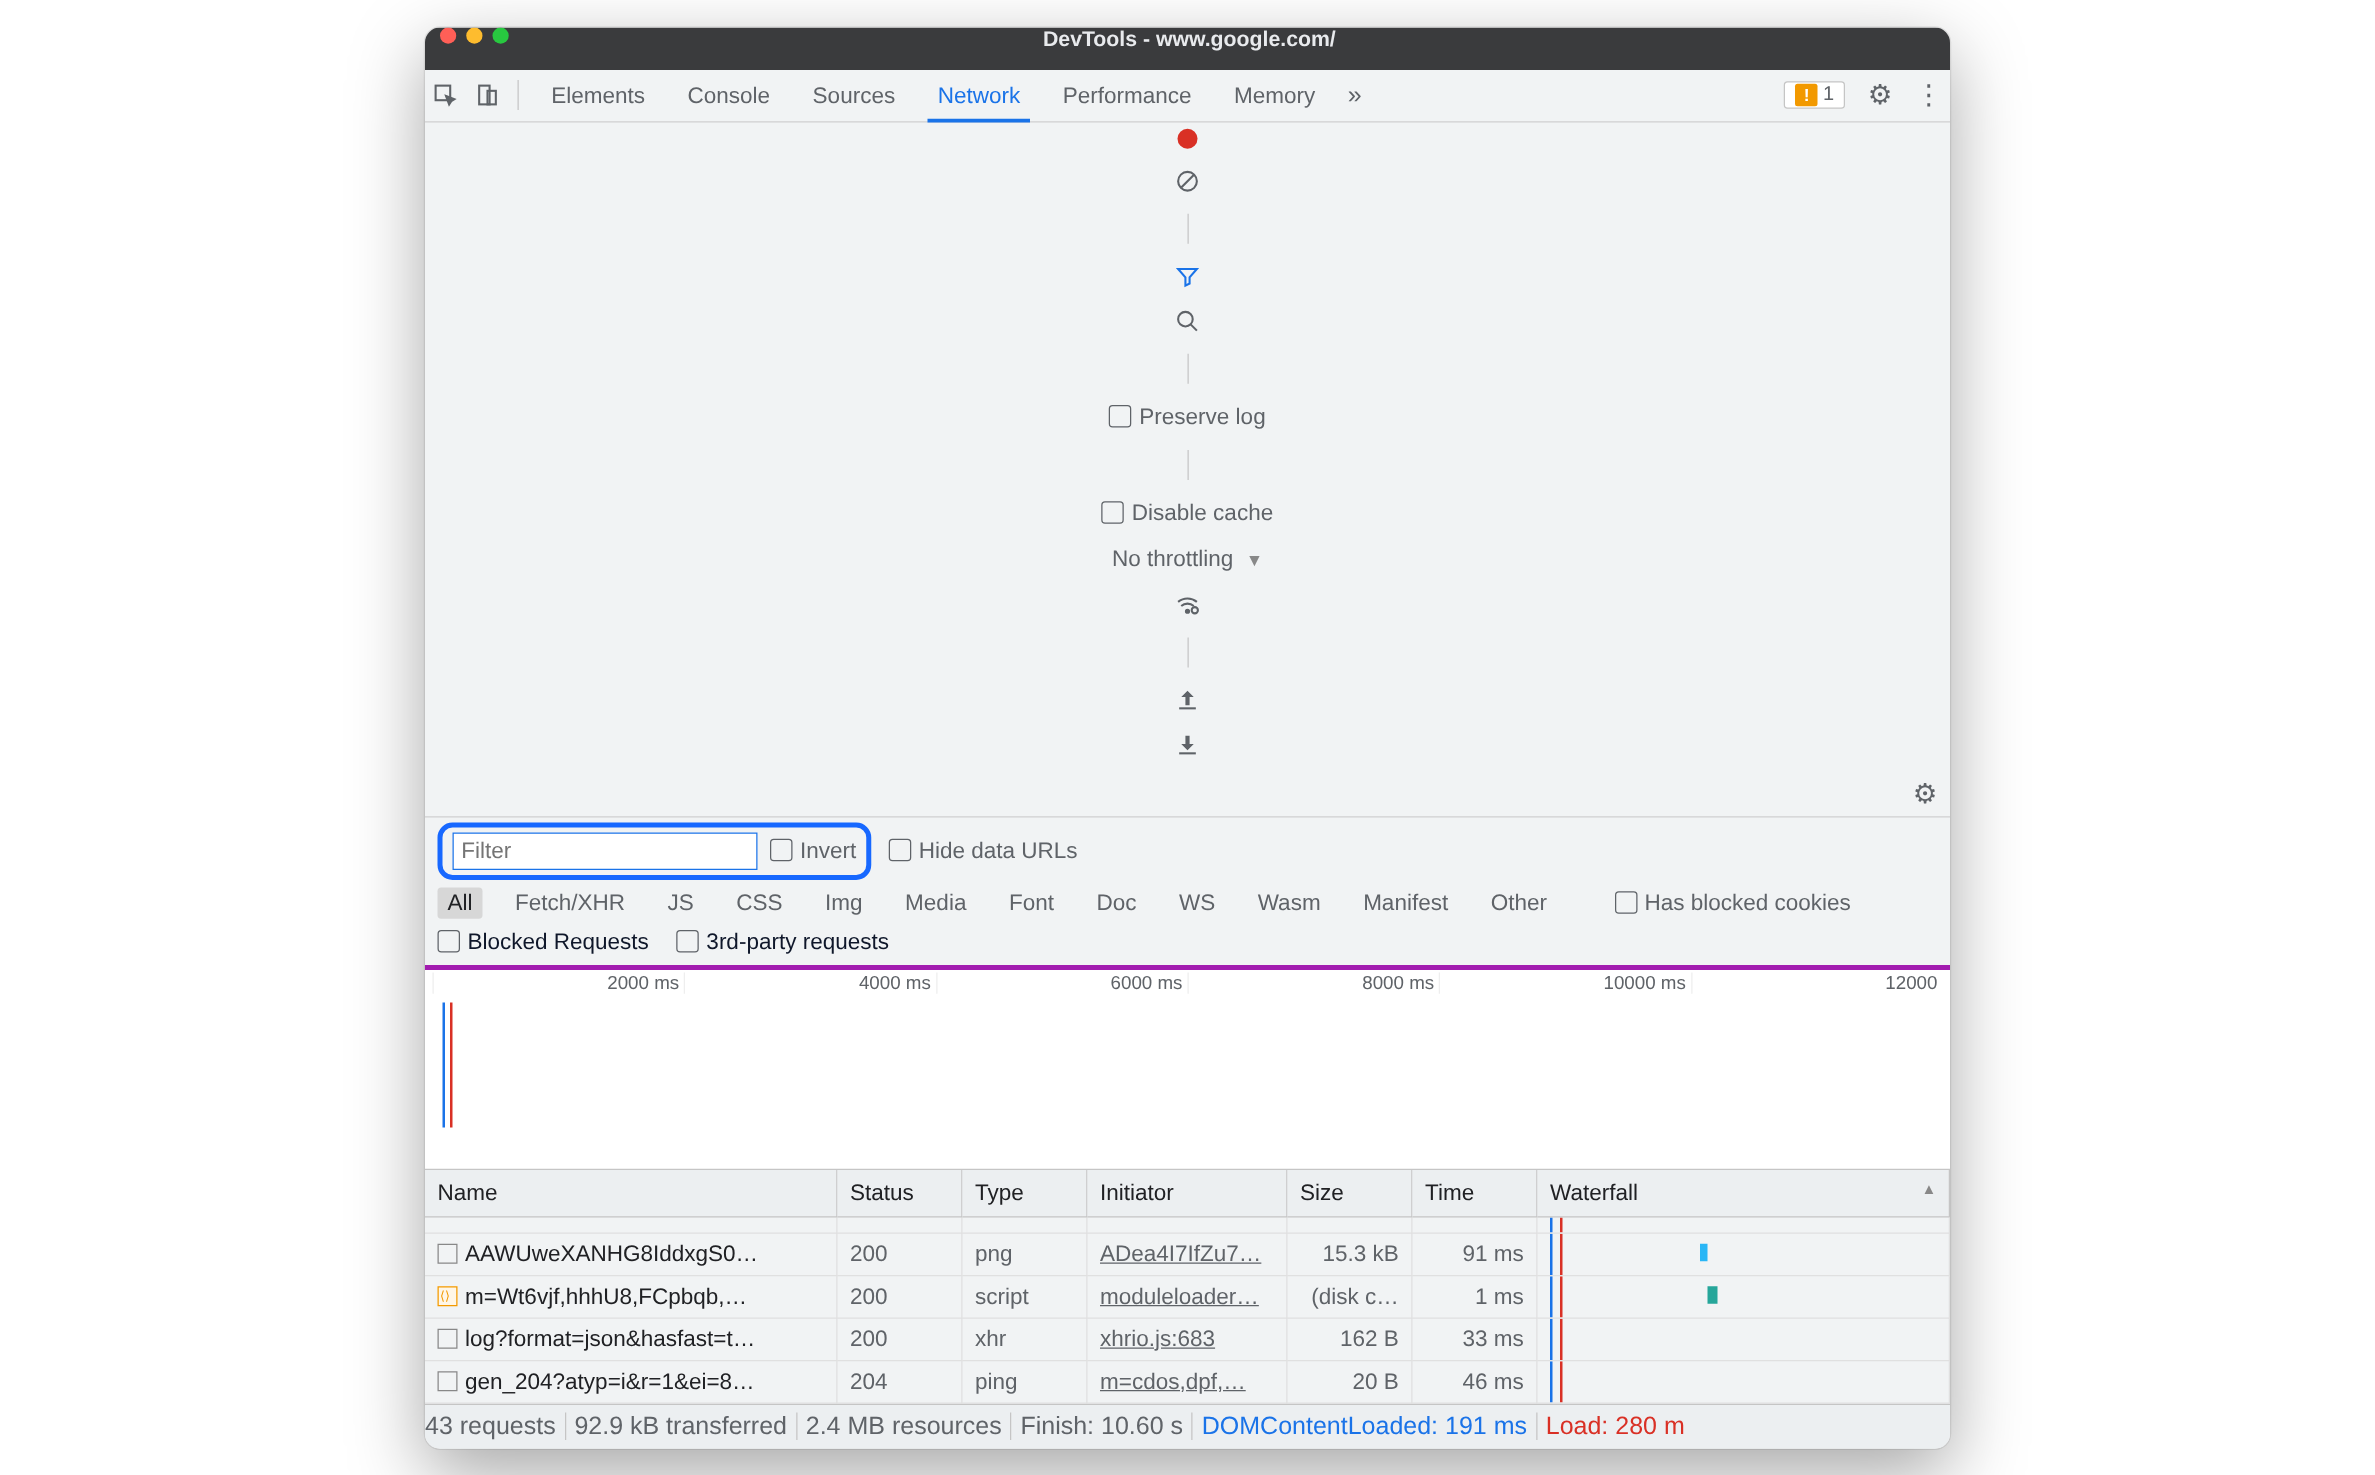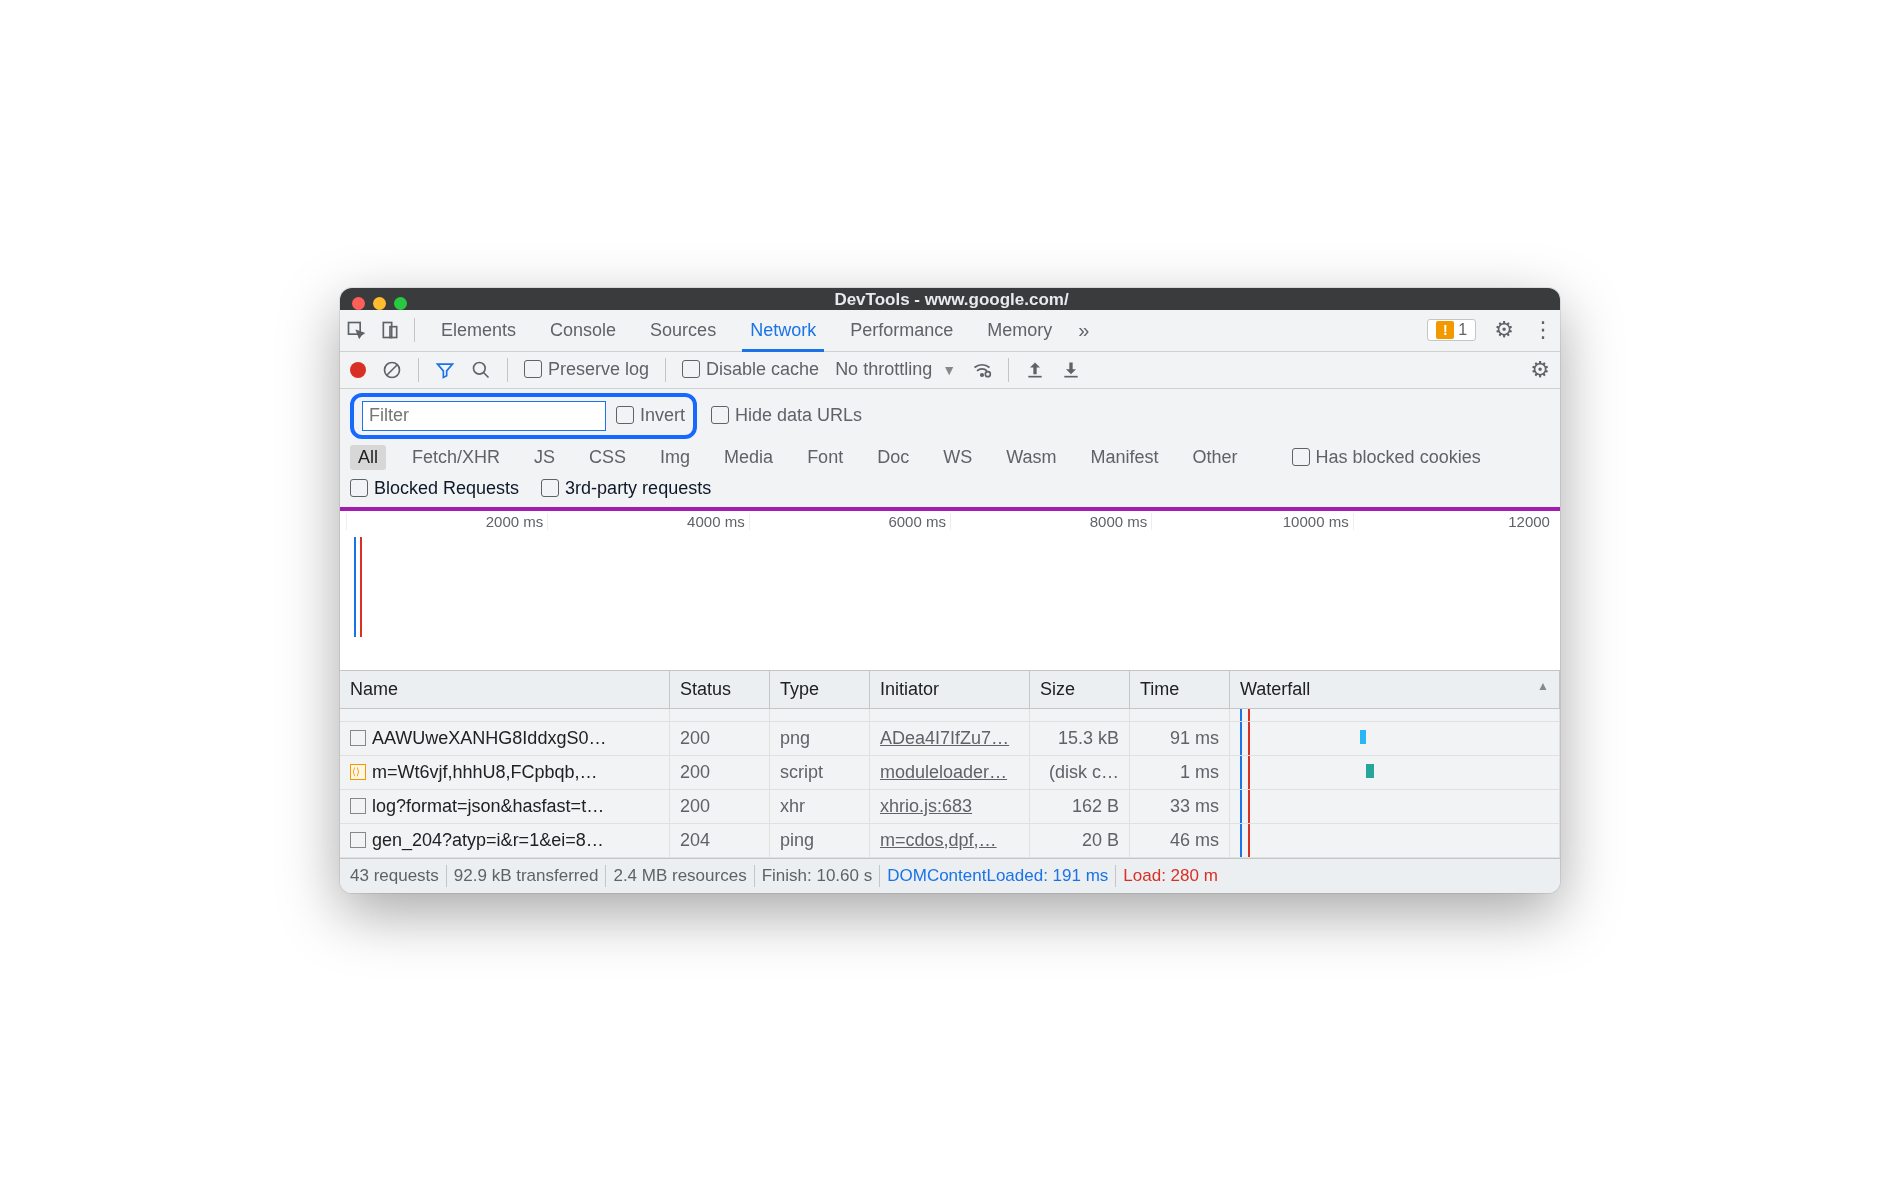--- a/index.html
+++ b/index.html
@@ -15,23 +15,23 @@
   .window {
     width: 1220px;
     border-radius: 12px;
     overflow: hidden;
     box-shadow: 0 20px 60px rgba(0,0,0,.35), 0 0 0 1px rgba(0,0,0,.08);
     background: #f1f3f4;
   }
   .titlebar {
     background: #3a3b3d;
     color: #e8eaed;
-    height: 22px;
+    height: 34px;
     display: flex;
-    align-items: flex-end;
+    align-items: flex-start;
     padding: 0 12px;
     gap: 8px;
     font-size: 17px;
     font-weight: 600;
   }
   .traffic { display: flex; gap: 8px; }
   .dot { width: 13px; height: 13px; border-radius: 50%; }
   .red { background: #ff5f57; }
   .yellow { background: #febc2e; }
   .green { background: #28c840; }
@@ -58,21 +58,21 @@
     padding: 1px 8px; border-radius: 3px;
     color: #5f6368; font-size: 16px;
   }
   .warn-icon { width:18px;height:18px;background:#f29900;display:flex;align-items:center;justify-content:center;color:#fff;font-size:14px;font-weight:bold;border-radius:2px;}
   .gear { font-size: 22px; color:#5f6368;}
   .kebab { font-size: 22px; color:#5f6368; letter-spacing:0; }
   .toolbar {
     display: flex; align-items: center; gap: 16px;
     padding: 5px 10px;
     border-bottom: 1px solid #d0d0d0;
-    font-size: 18px; color:#5f6368;
+    font-size: 18px; color:#5f6368;flex-direction:column;
   }
   .rec { width: 16px; height: 16px; border-radius: 50%; background: #d93025; }
   .icon-btn { width:20px;height:20px;display:inline-flex;align-items:center;justify-content:center;color:#5f6368;}
   .vr { width:1px; height:24px; background:#c5c5c5; }
   .chk { width:18px;height:18px;border:1.5px solid #5f6368;border-radius:3px;display:inline-block;vertical-align:-3px;margin-right:6px;}
   .filter-row {
     display:flex;align-items:center;gap:14px;
     padding: 4px 10px;
     font-size:18px;color:#5f6368;
   }
@@ -128,21 +128,21 @@
   .grid .cell.link { text-decoration:underline; }
   .ficon { width:16px;height:16px;border:1px solid #888; display:inline-block; }
   .ficon.js { border-color:#f29900; background:#fff6e6; position:relative;}
   .ficon.js::after{content:"⟨⟩"; font-size:10px; color:#f29900; position:absolute; left:1px; top:1px;}
   .wf { position:relative; }
   .wf .vb { position:absolute; top:0; bottom:0; width:2px; background:#1a73e8; left:10px;}
   .wf .vr2 { position:absolute; top:0; bottom:0; width:2px; background:#d93025; left:18px;}
   .status {
     display:flex; align-items:center; gap:7px;
     background:#eceff1; border-top:1px solid #c5c5c5;
-    padding:6px 10px; font-size:17px; color:#5f6368;
+    padding:6px 0; font-size:20px; color:#5f6368;
   }
   .status .sep{width:1px;height:22px;background:#c5c5c5;}
   .status .blue{color:#1a73e8;}
   .status .redtxt{color:#d93025;}
   .funnel { color:#1a73e8; }
   .caret{font-size:14px;color:#888;}
 </style>
 </head>
 <body>
 

